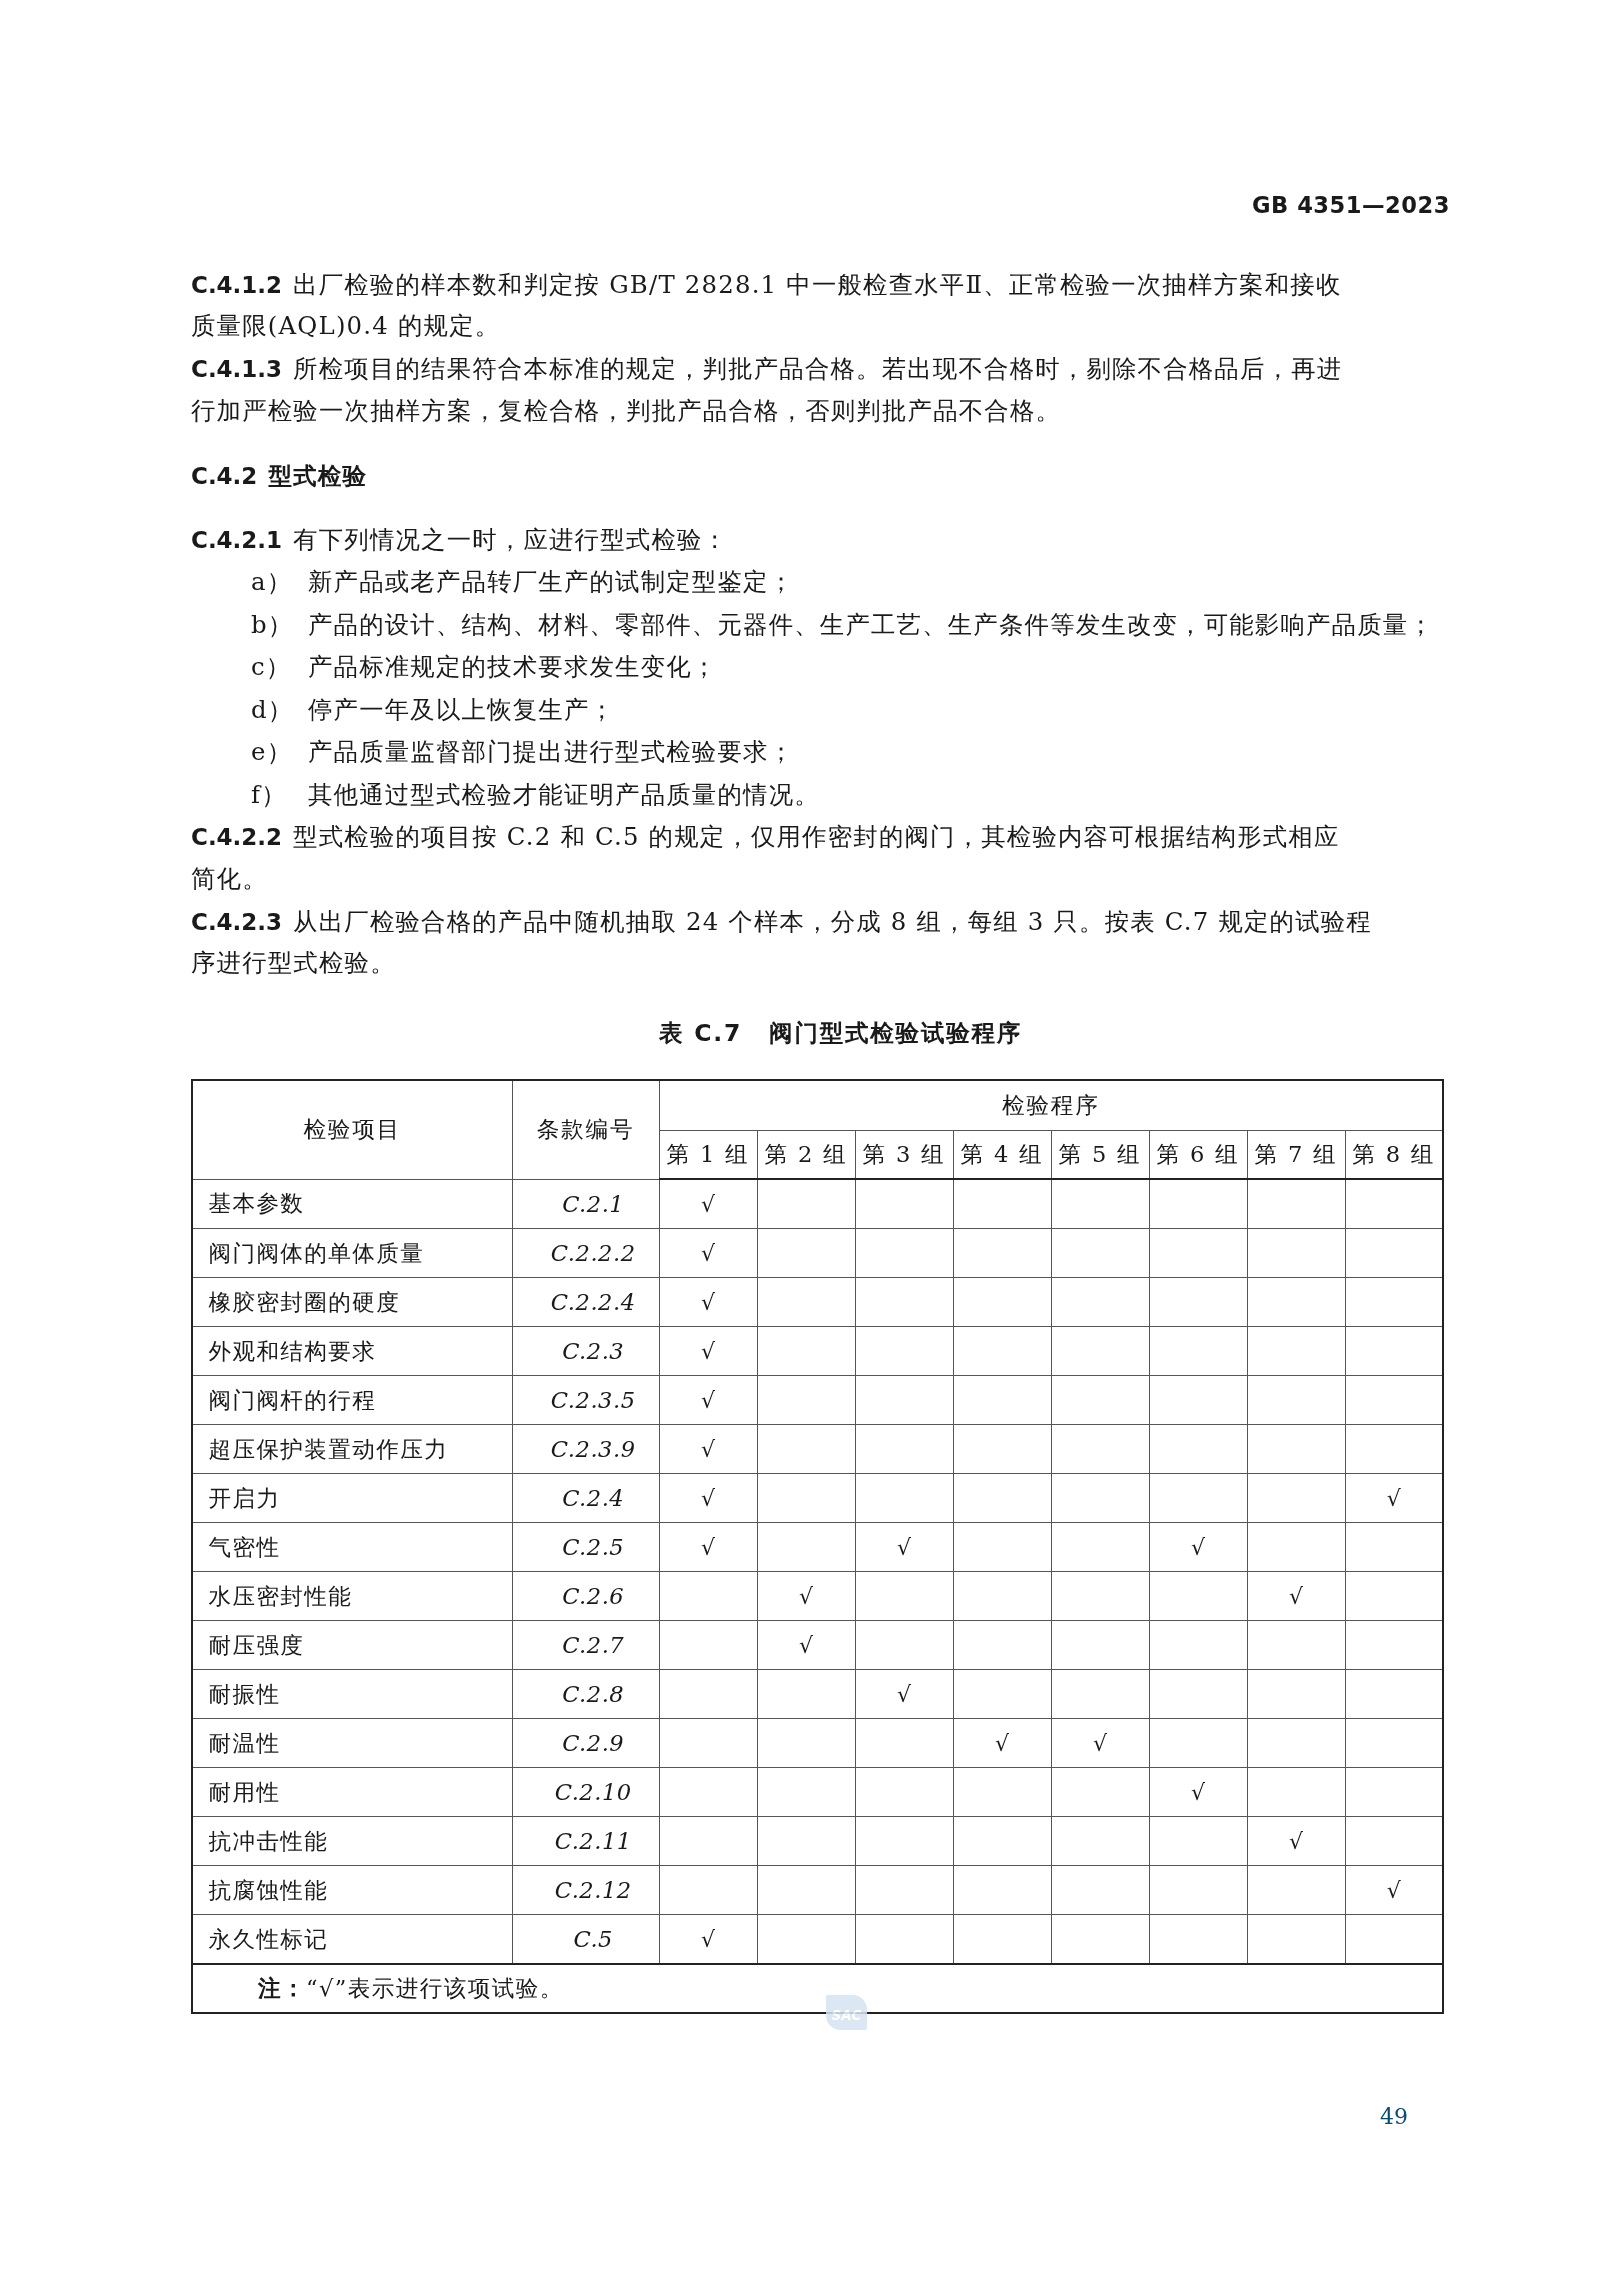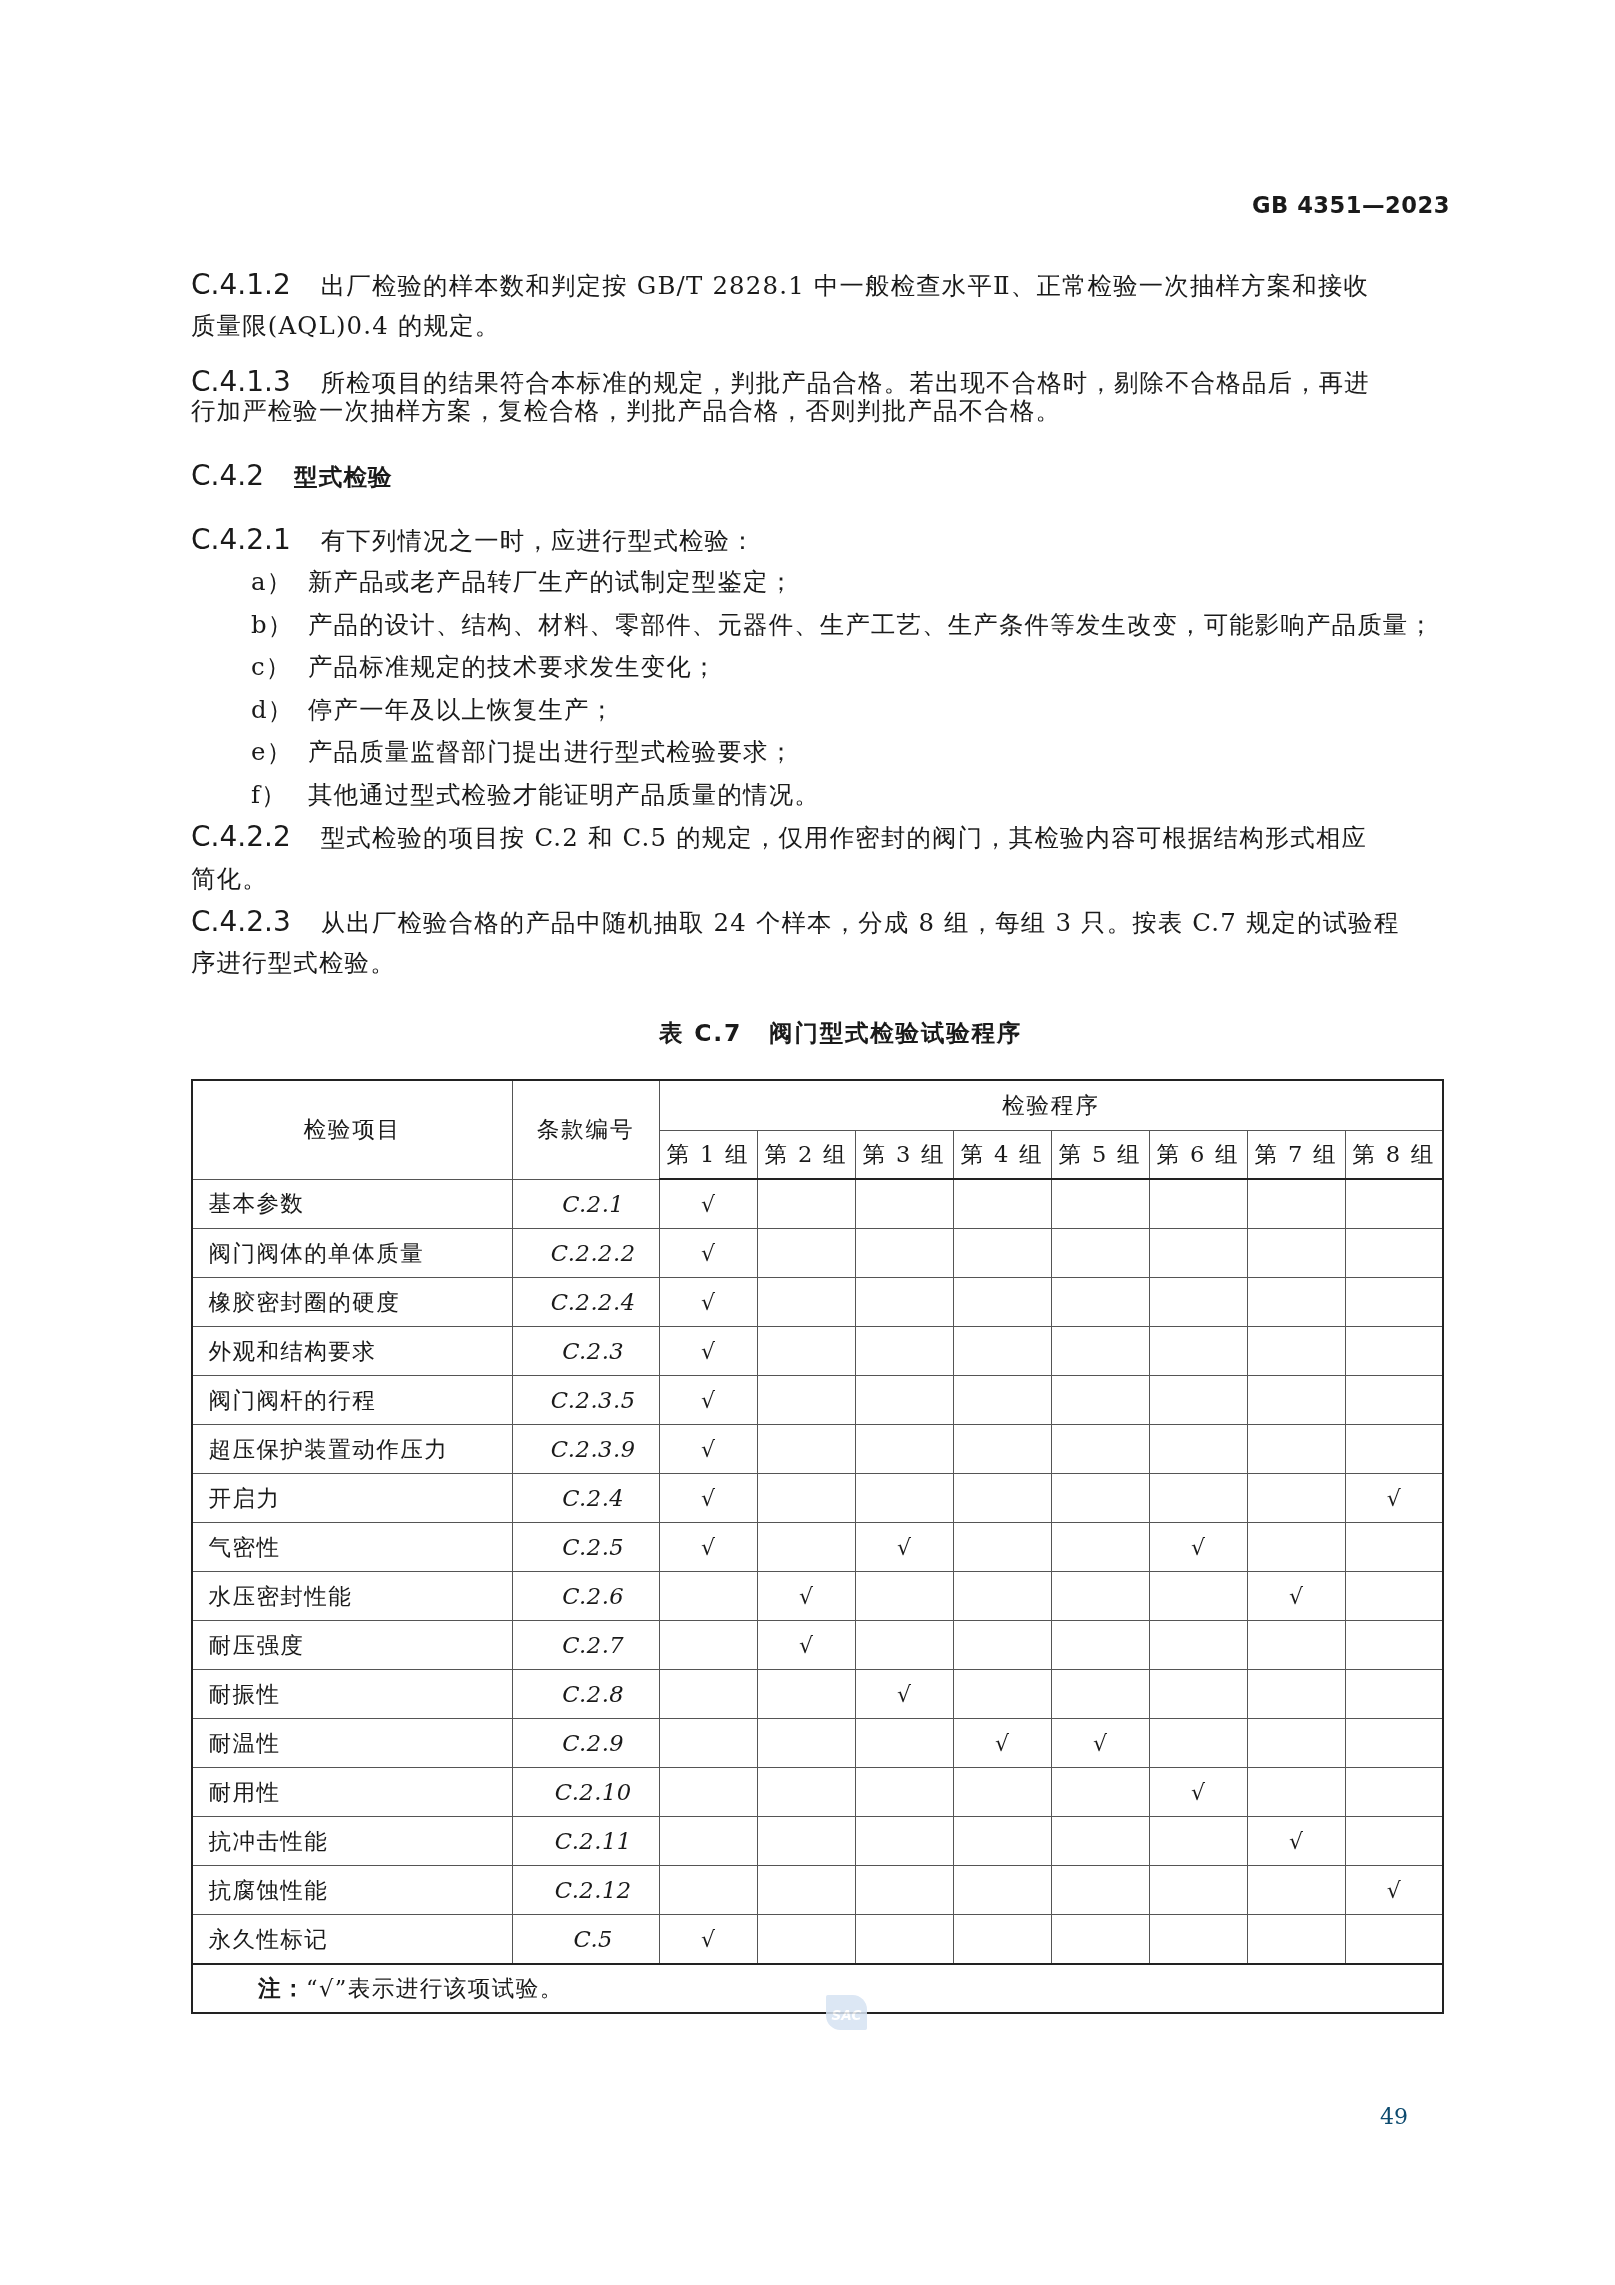--- a/index.html
+++ b/index.html
@@ -14,22 +14,22 @@
     font-family: "DejaVu Sans", "Liberation Sans", sans-serif;
     font-weight: bold; font-size: 22.6px; letter-spacing: 0.5px;
   }
   .line {
     position: absolute; left: 191px; width: 1252px;
     font-size: 24.4px; line-height: 33px; height: 33px;
     white-space: nowrap; letter-spacing: 1.2px;
   }
   .clause {
     font-family: "DejaVu Sans", "Liberation Sans", sans-serif;
-    font-weight: normal; font-size: 28px; letter-spacing: 0;
-    display: inline-block; margin-right: 30px;
+    font-weight: bold; font-size: 23px; letter-spacing: 0;
+    display: inline-block; margin-right: 11px;
   }
   .heading-title { font-weight: bold; font-family: "DejaVu Sans", "Liberation Sans", sans-serif; font-size: 23.5px; }
   .list-line { left: 251px; }
   .list-label { display: inline-block; width: 57px; }
   .caption {
     position: absolute; left: 191px; width: 1252px; top: 1017px; text-align: center;
     font-family: "DejaVu Sans", "Liberation Sans", sans-serif;
     font-weight: bold; font-size: 23.5px; letter-spacing: 1.8px;
   }
   .caption .cap-num { margin-right: 27px; margin-left: 47px; }
@@ -72,21 +72,21 @@
 </head>
 <body>
 
 <div class="abs std-code">GB 4351—2023</div>
 
 <div class="line" style="top:268px">
   <span class="clause">C.4.1.2</span><span>出厂检验的样本数和判定按 GB/T 2828.1 中一般检查水平Ⅱ、正常检验一次抽样方案和接收</span>
 </div>
 <div class="line" style="top:309px">质量限(AQL)0.4 的规定。</div>
 
-<div class="line" style="top:365px">
+<div class="line" style="top:352px">
   <span class="clause">C.4.1.3</span><span>所检项目的结果符合本标准的规定，判批产品合格。若出现不合格时，剔除不合格品后，再进</span>
 </div>
 <div class="line" style="top:394px">行加严检验一次抽样方案，复检合格，判批产品合格，否则判批产品不合格。</div>
 
 <div class="line" style="top:459px">
   <span class="clause">C.4.2</span><span class="heading-title">型式检验</span>
 </div>
 
 <div class="line" style="top:523px">
   <span class="clause">C.4.2.1</span><span>有下列情况之一时，应进行型式检验：</span>

